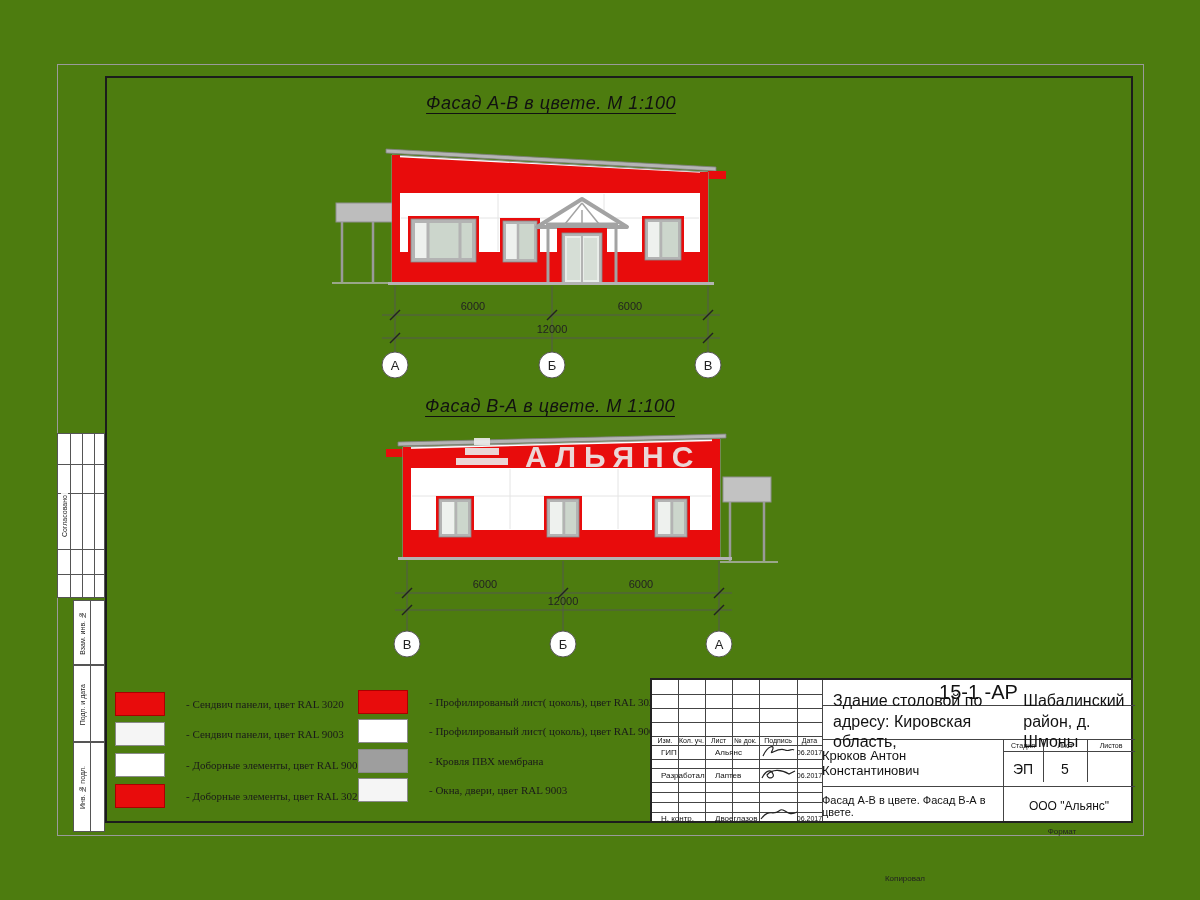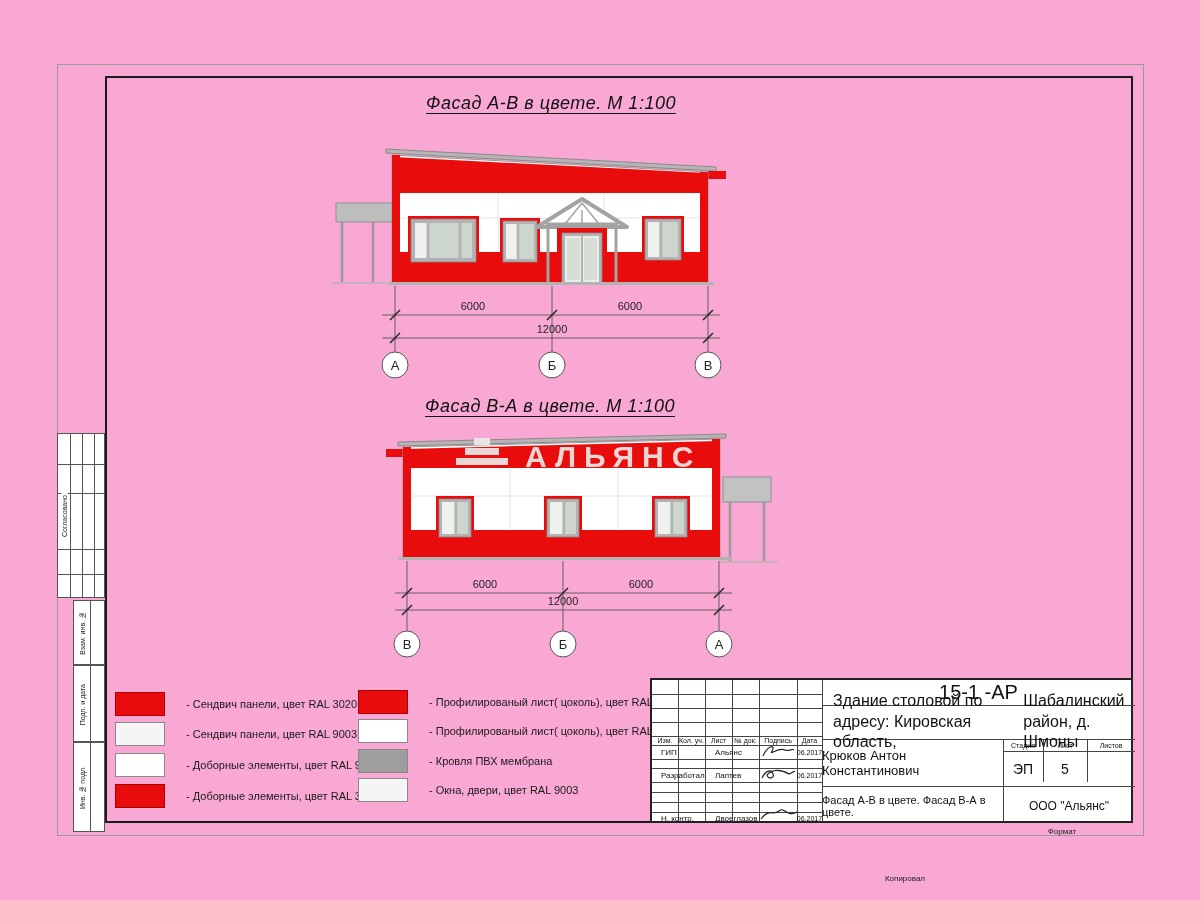--- a/index.html
+++ b/index.html
@@ -1,17 +1,17 @@
 <!DOCTYPE html>
 <html style="--ral3020: #e80c0c; --ral9003: #f6f6f6; --roof-gray: #9e9e9e; --glass: #ccd6cc; --frame-gray: #b3b3b3;"><head>
 <meta charset="utf-8">
 <style>
   * { box-sizing: border-box; margin:0; padding:0; }
   html,body { width:1200px; height:900px; background:#fff; font-family:"Liberation Sans", sans-serif; }
-  .sheet { position:absolute; left:0; top:0; width:1200px; height:900px; background:#f9a8d4; overflow:hidden; }
+  .sheet { position:absolute; left:0; top:0; width:1200px; height:900px; background:#4d7c0f; overflow:hidden; }
   .outer-border { position:absolute; left:57px; top:64px; width:1087px; height:772px; border:1px solid #9a9a9a; }
   .frame { position:absolute; left:105px; top:76px; width:1028px; height:747px; border:2px solid #1c1c1c; }
 
   .fig-title { position:absolute; width:400px; text-align:center; font-style:italic; font-size:18px; color:#111;
                text-decoration:underline; text-underline-offset:4px; letter-spacing:0.5px; }
   #title-ab { left:351px; top:93px; }
   #title-ba { left:350px; top:396px; }
 
   svg { font-family:"Liberation Sans", sans-serif; }
   svg .red { fill:var(--ral3020); }
@@ -21,21 +21,21 @@
   svg .axisletter { font-size:13px; fill:#222; text-anchor:middle; }
   svg .joint { stroke:#e4e4e4; stroke-width:1; }
 
   
   .legend-item { position:absolute; display:flex; align-items:center; }
   .swatch { width:50px; height:24px; border:1px solid #8a8a8a; flex:none; }
   .sw-red { background:var(--ral3020); border-color:#a00; }
   .sw-offwhite { background:#f5f5f5; }
   .sw-white { background:#ffffff; }
   .sw-gray { background:var(--roof-gray); }
-  .legend-label { margin-left:21px; font-size:11px; color:#1a1a1a; white-space:nowrap; }
+  .legend-label { margin-left:21px; font-size:11px; color:#1a1a1a; white-space:nowrap;font-family:Liberation Serif, serif; }
 
   
   .tb { position:absolute; left:650px; top:678px; width:483px; height:145px; border:2px solid #222; background:#fff; }
   .tb .vline { position:absolute; top:0; bottom:0; width:1px; background:#444; }
   .tb .hline { position:absolute; height:1px; background:#444; }
   .tb .cell { position:absolute; display:flex; align-items:center; justify-content:center; color:#111; overflow:visible; }
   .tb .small { font-size:7px; }
   .tb .left-text { justify-content:flex-start; padding-left:8px; font-size:8px; white-space:nowrap; }
   .under-frame { position:absolute; font-size:8px; color:#222; width:80px; text-align:center; }
 

